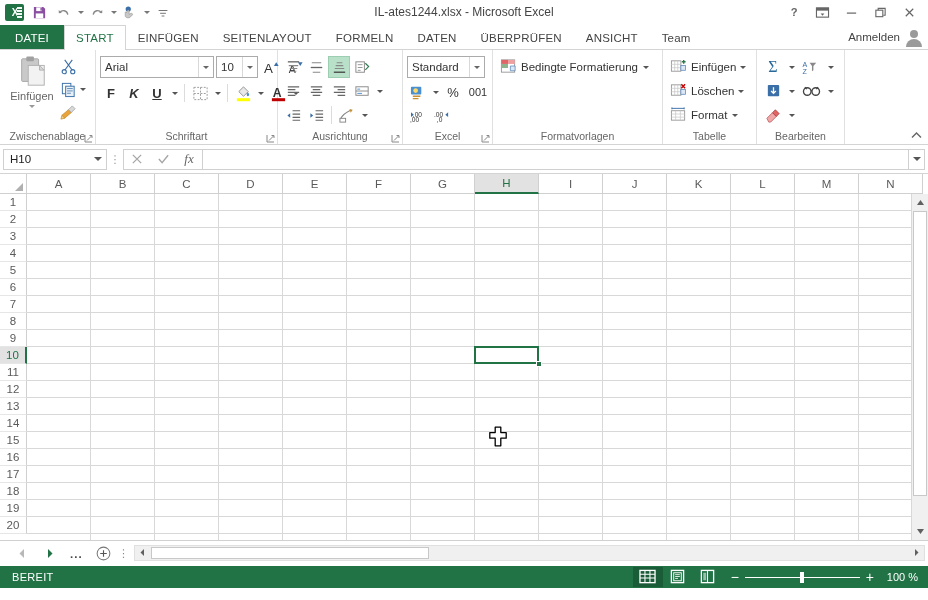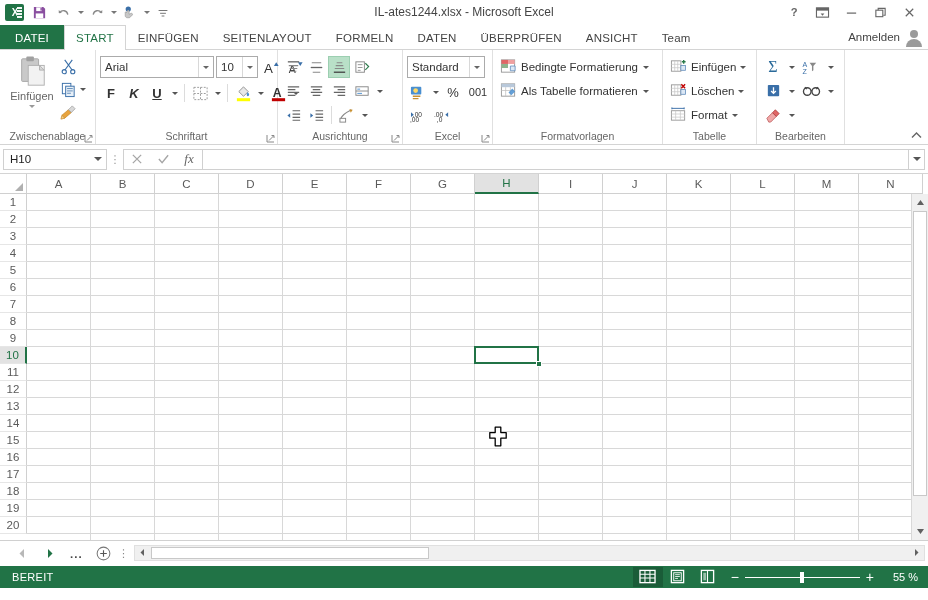--- a/index.html
+++ b/index.html
@@ -664,32 +664,20 @@
           <span>
             <svg width="17" height="17" viewBox="0 0 18 18">
                 <rect x="1.5" y="2" width="14" height="13" fill="#fff" stroke="#9a9a9a" stroke-width="1"></rect>
                 <rect x="1.5" y="2" width="7" height="4.3" fill="#e06666"></rect>
                 <rect x="8.5" y="2" width="7" height="4.3" fill="#f0a0a0"></rect>
                 <rect x="1.5" y="6.3" width="7" height="4.3" fill="#8db48d"></rect>
                 <path d="M11 8.5h5v5h-5z" fill="#dce8f5" stroke="#5a87b8" stroke-width=".8"></path>
               </svg>
           </span>
           <span>Bedingte Formatierung</span>
-          <span class="sty-caret"></span>
-        </div>
-        <div class="sty-item">
-          <span>
-            <svg width="17" height="17" viewBox="0 0 18 18">
-                <rect x="1.5" y="2" width="14" height="13" fill="#fff" stroke="#9a9a9a" stroke-width="1"></rect>
-                <rect x="1.5" y="2" width="14" height="3.5" fill="#b8c8da"></rect>
-                <path d="M1.5 9h14M6 5.5v9.5M11 5.5v9.5" stroke="#c0c0c0" stroke-width=".8"></path>
-                <path d="M9 11l4-4 3 3-4 4z" fill="#4a8fd0" opacity=".85"></path>
-              </svg>
-          </span>
-          <span>Als Tabelle formatieren</span>
           <span class="sty-caret"></span>
         </div>
       </div>
       <div class="rgroup-label">Formatvorlagen</div>
     </div>
 
     <div class="rgroup cellsgrp">
       <div class="rgroup-body" style="flex-direction:column;padding-top:2px;">
         <div class="cell-item">
           <span>
@@ -1275,16 +1263,16 @@
             <rect x="4.5" y="4" width="3" height="8" fill="#fff" opacity=".55"></rect>
           </svg>
       </div>
       <div class="zoomctl">
         <span class="zsign">−</span>
         <span class="ztrack">
             <span class="zthumb"></span>
           </span>
         <span class="zsign">+</span>
       </div>
-      <div class="zlabel">55 %</div>
+      <div class="zlabel">100 %</div>
     </div>
   </div>
 </div>
 
 </body></html>

